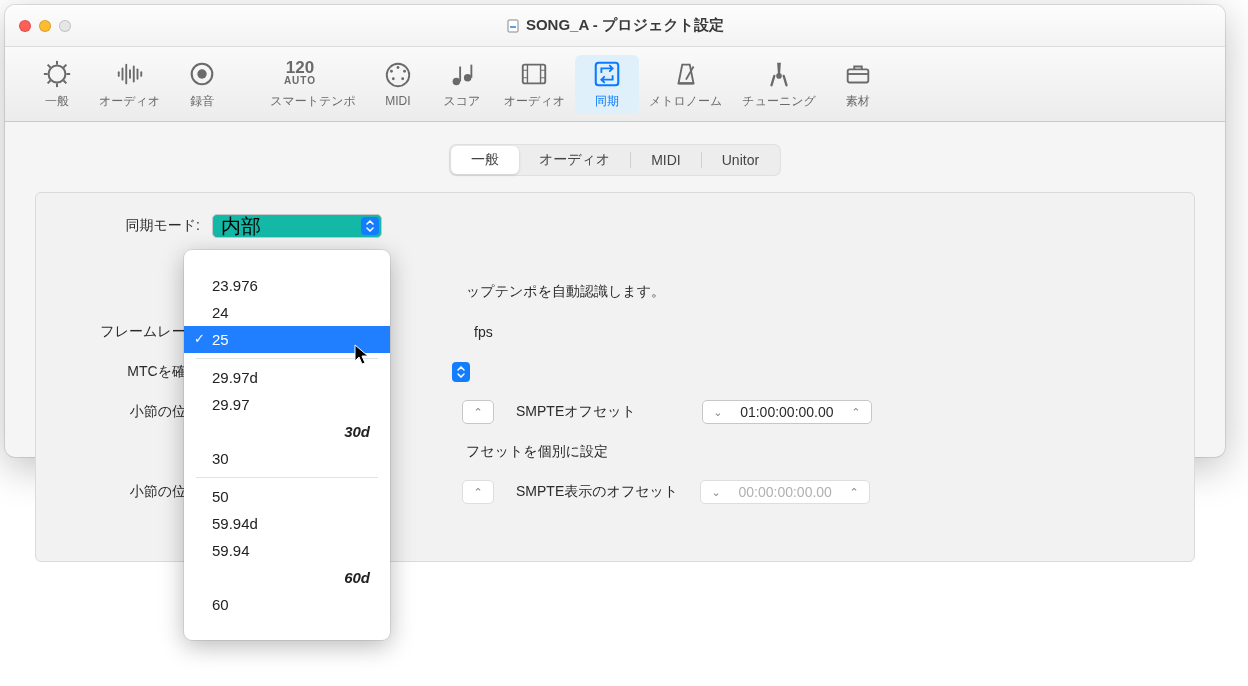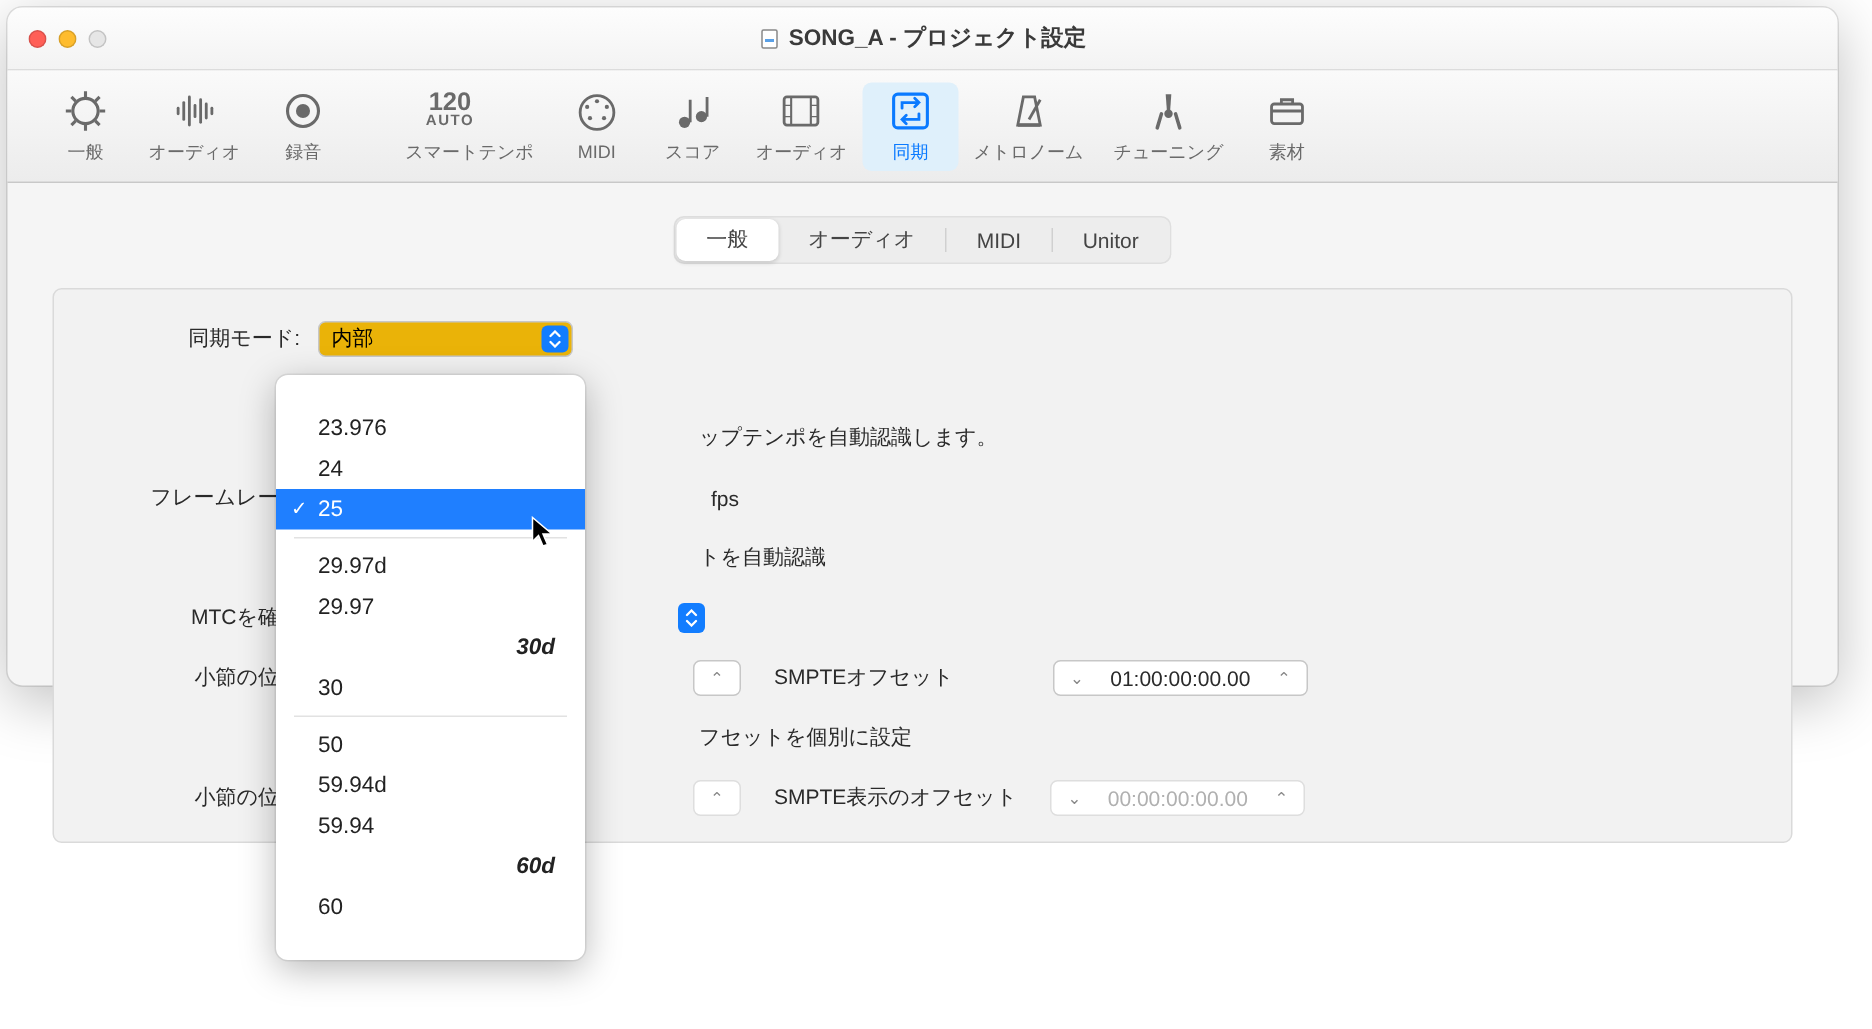--- a/index.html
+++ b/index.html
@@ -25,21 +25,21 @@
 .seg { display: flex; justify-content: center; margin-bottom: 16px; }
 .seg-ctrl { display: inline-flex; background: #ededed; border-radius: 7px; padding: 2px; box-shadow: inset 0 0 0 1px rgba(0,0,0,0.06); }
 .seg-item { padding: 5px 20px; font-size: 14px; color: #444; border-radius: 6px; display:flex; align-items:center; }
 .seg-item.active { background: #fff; box-shadow: 0 1px 3px rgba(0,0,0,0.15); }
 .seg-sep { width:1px; background: rgba(0,0,0,0.12); margin: 6px 0; }
 
 .panel { background: #f2f2f2; border: 1px solid #dadada; border-radius: 6px; padding: 20px 24px 31px; height: 370px; }
 
 .row { display: flex; align-items: center; margin-bottom: 14px; min-height: 26px; }
 .label { width: 140px; text-align: right; margin-right: 12px; font-size: 14px; color: #2a2a2a; }
-.popup { display: inline-flex; align-items: center; background: #eab308; border: 1px solid #c7c7c7; border-radius: 5px; height: 24px; min-width: 170px; position: relative; padding: 0 8px; font-size: 14px; }
+.popup { display: inline-flex; align-items: center; background: #14b8a6; border: 1px solid #c7c7c7; border-radius: 5px; height: 24px; min-width: 170px; position: relative; padding: 0 8px; font-size: 20px; }
 .popup .arrows { position: absolute; right: 2px; top: 2px; bottom: 2px; width: 18px; background: #127dff; border-radius: 4px; display:flex; align-items:center; justify-content:center; }
 .popup .arrows svg { width:10px; height:12px; }
 .fps { margin-left: 12px; font-size: 14px; color: #2a2a2a; }
 .obscured { font-size: 14px; color: #2a2a2a; }
 
 .stepper { display: inline-flex; align-items: center; background: #fff; border: 1px solid #c7c7c7; border-radius: 5px; height: 24px; padding: 0 6px; font-size: 14px; color:#2a2a2a; }
 .stepper.dim { color: #b0b0b0; border-color:#dedede; }
 .stepper .sv { min-width: 120px; text-align: center; }
 .stepper .ar { width: 18px; display:flex; justify-content:center; color:#888; font-size:11px; }
 
@@ -242,24 +242,20 @@
         <div class="label"></div>
         <span class="obscured" style="margin-left:254px;">ップテンポを自動認識します。</span>
       </div>
 
       <div class="row">
         <div class="label">フレームレート</div>
         <div style="width:250px;"></div>
         <span class="fps">fps</span>
       </div>
 
-      <div class="row">
-        <div class="label"></div>
-        <span class="obscured" style="margin-left:254px;">トを自動認識</span>
-      </div>
 
       <div class="row">
         <div class="label">MTCを確認</div>
         <span style="margin-left:240px;" class="small-arrows">
           <svg viewBox="0 0 10 12" width="10" height="12">
               <path d="M2 4 L5 1 L8 4 M2 8 L5 11 L8 8" stroke="#fff" stroke-width="1.5" fill="none" stroke-linecap="round"></path>
             </svg>
         </span>
       </div>
 

